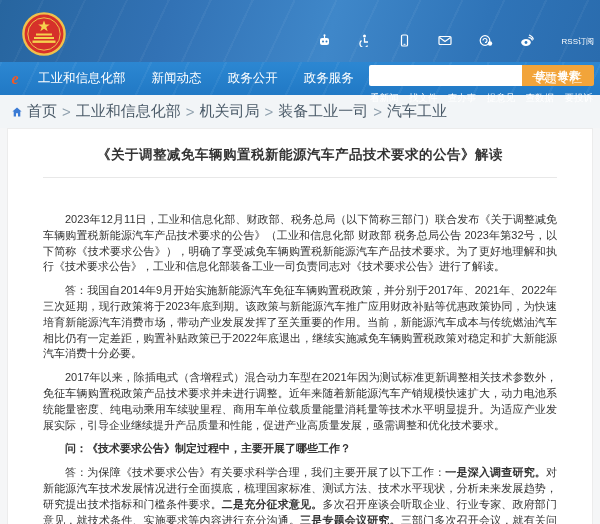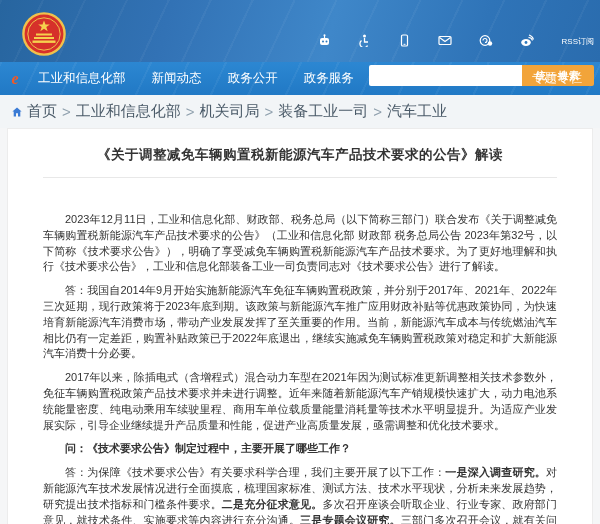--- a/index.html
+++ b/index.html
@@ -116,20 +116,28 @@
             <path d="M8.5 3.5 a4 4 0 0 1 4 3" fill="none" stroke="#fff" stroke-width="1.1"></path>
             <path d="M9 1 a6.5 6.5 0 0 1 4.5 4.5" fill="none" stroke="#fff" stroke-width="1.1"></path>
           </svg>
       </span>
       <span class="rss">RSS订阅</span>
     </div>
     <div class="search-row">
       <input class="search-input" type="text" value="" style="">
       <button class="search-btn">统一搜索</button>
     </div>
+    <div class="qlinks">
+        <span class="qlink">看新闻</span>
+        <span class="qlink">找文件</span>
+        <span class="qlink">查办事</span>
+        <span class="qlink">提意见</span>
+        <span class="qlink">查数据</span>
+        <span class="qlink">要投诉</span>
+      </div>
   </div>
 </div>
 
 <div class="nav">
   <div class="nav-logo">e</div>
   <div class="nav-items">
       <div class="nav-item">工业和信息化部</div>
       <div class="nav-item">新闻动态</div>
       <div class="nav-item">政务公开</div>
       <div class="nav-item">政务服务</div>

